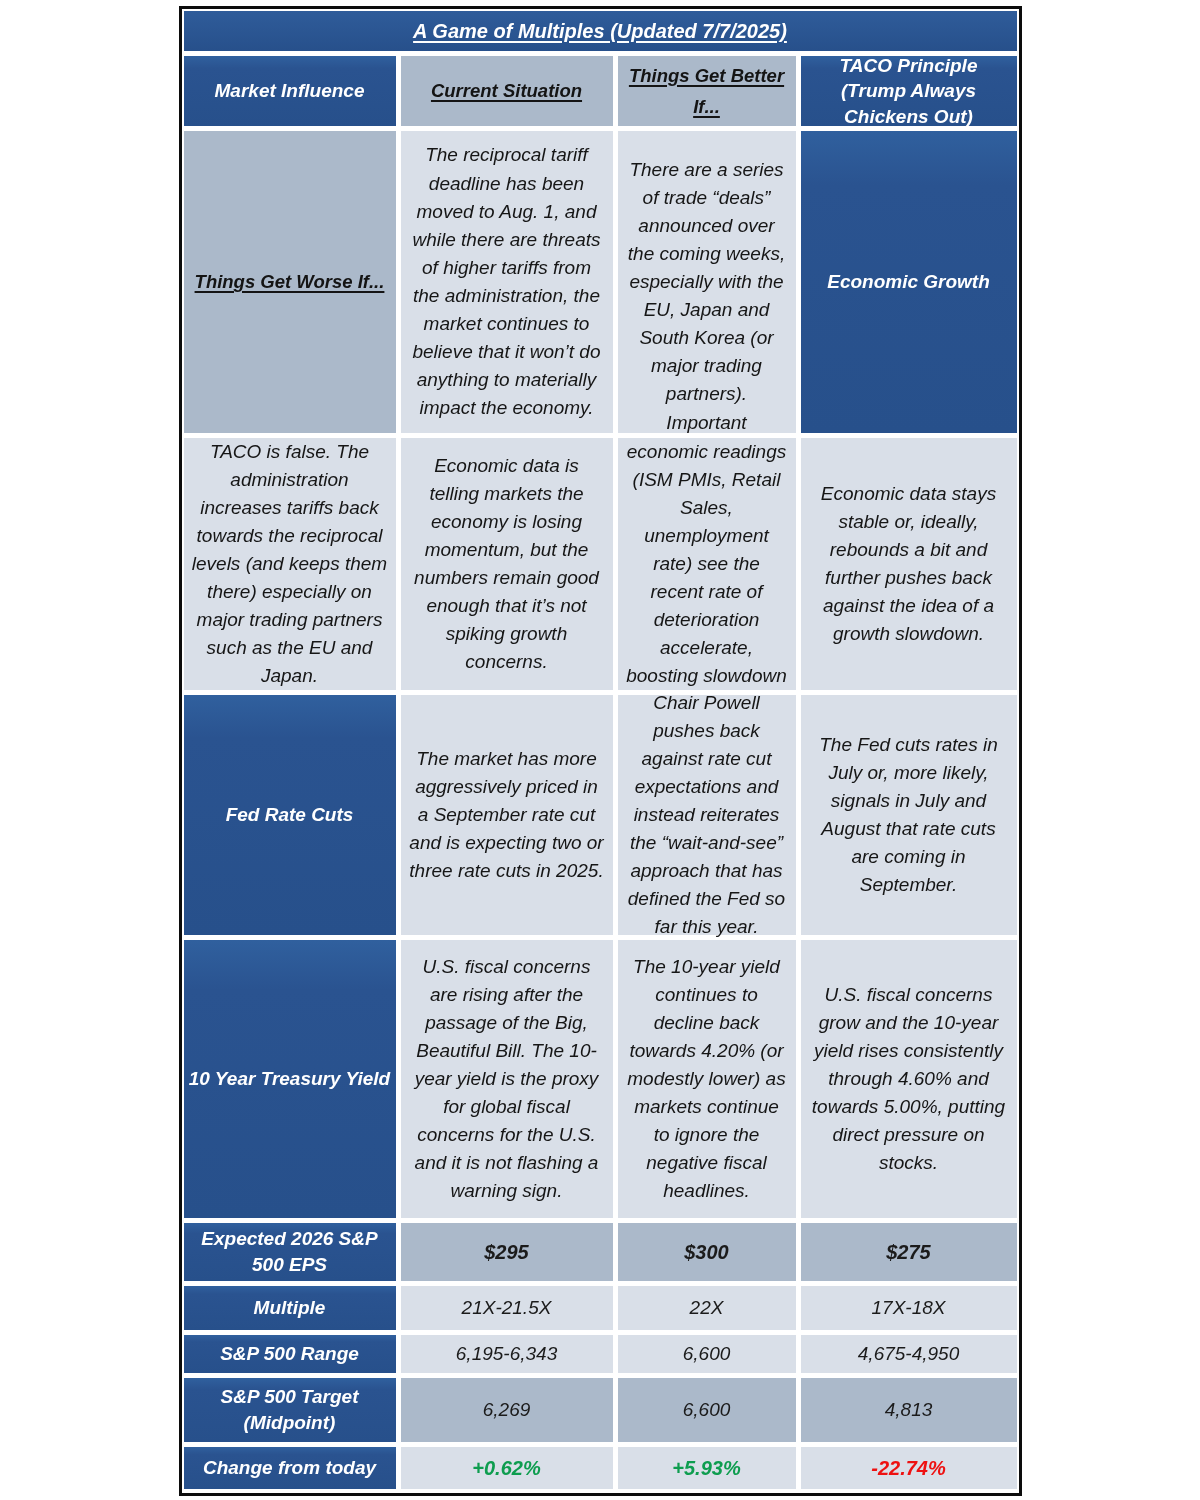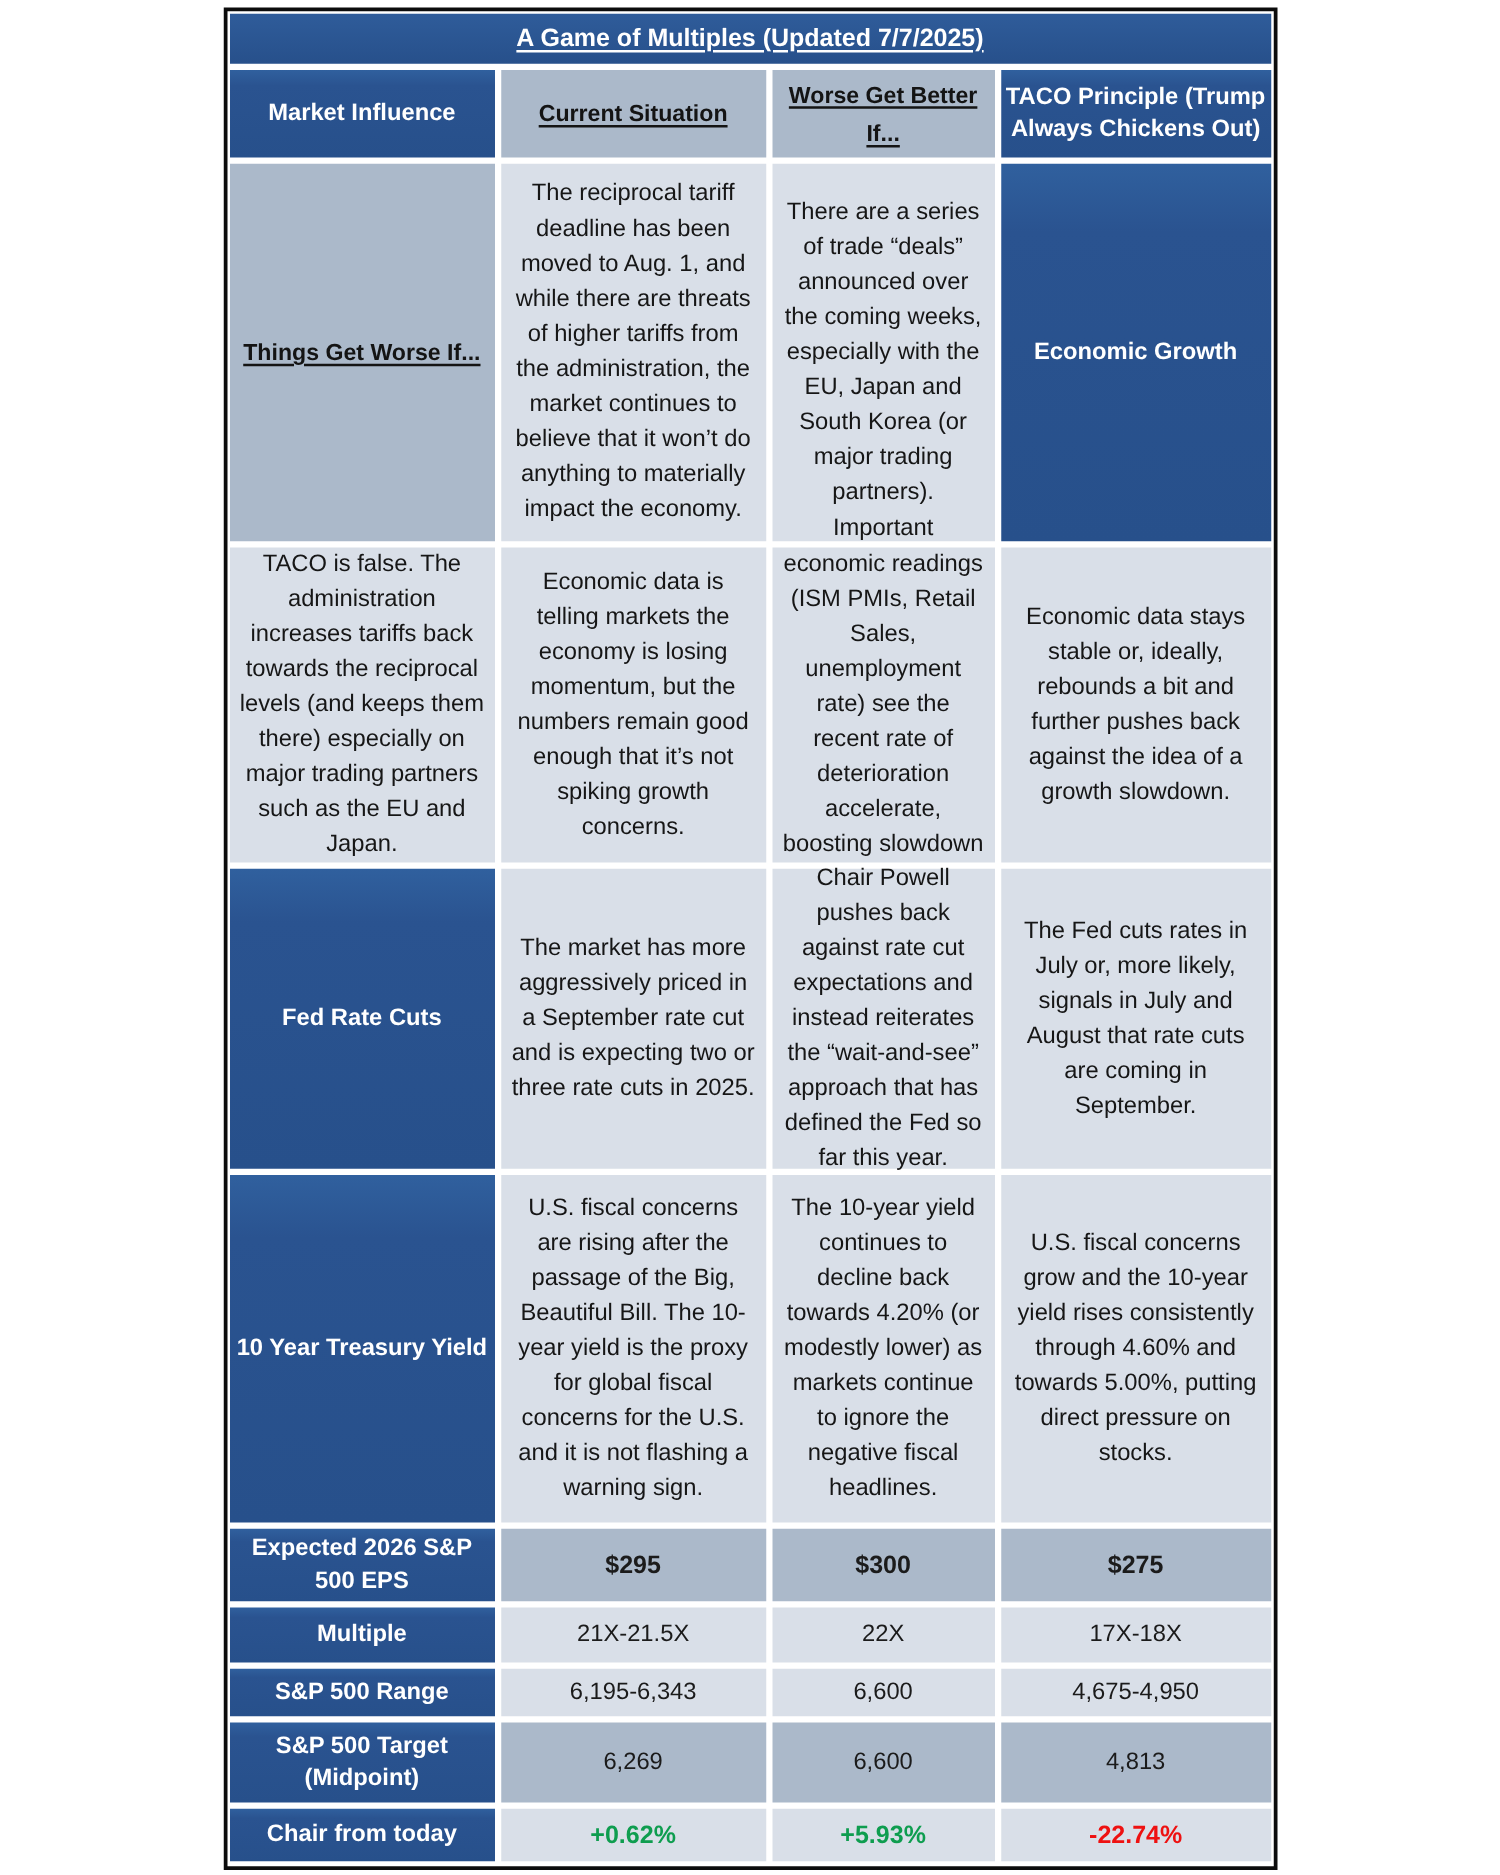--- a/index.html
+++ b/index.html
@@ -1,15 +1,15 @@
 <!DOCTYPE html>
 <html><head>
 <meta charset="utf-8">
 <style>
-  * { margin: 0; padding: 0; box-sizing: border-box; }
+  * { margin: 0; padding: 0; box-sizing: border-box; font-style: italic; }
   html, body { background: #ffffff; }
   body {
     width: 1200px; height: 1500px;
     font-family: "Liberation Sans", sans-serif;
     color: #1b1b1b;
     overflow: hidden;
   }
   .page { width: 1200px; height: 1500px; display: flex; justify-content: center; }
   .tbl {
     margin-top: 6px;
@@ -65,21 +65,21 @@
       <span class="u">A Game of Multiples (Updated 7/7/2025)</span>
     </div>
 
     <div class="cell lbl">
       <span>Market Influence</span>
     </div>
     <div class="cell hdr">
       <span class="u">Current Situation</span>
     </div>
     <div class="cell hdr">
-      <span class="u">Worse Get Better If...</span>
+      <span class="u">Things Get Better If...</span>
     </div>
     <div class="cell lbl">TACO Principle (Trump Always Chickens Out)</div>
 
     <div class="cell hdr">
       <span class="u">Things Get Worse If...</span>
     </div>
     <div class="cell body">The reciprocal tariff deadline has been moved to Aug. 1, and while there are threats of higher tariffs from the administration, the market continues to believe that it won’t do anything to materially impact the economy.</div>
     <div class="cell body">There are a series of trade “deals” announced over the coming weeks, especially with the EU, Japan and South Korea (or major trading partners).</div>
     <div class="cell lbl">Economic Growth</div>
 
@@ -111,19 +111,19 @@
     <div class="cell lbl">S&amp;P 500 Range</div>
     <div class="cell sumlight">6,195-6,343</div>
     <div class="cell sumlight">6,600</div>
     <div class="cell sumlight">4,675-4,950</div>
 
     <div class="cell lbl">S&amp;P 500 Target (Midpoint)</div>
     <div class="cell sumdark">6,269</div>
     <div class="cell sumdark">6,600</div>
     <div class="cell sumdark">4,813</div>
 
-    <div class="cell lbl">Chair from today</div>
+    <div class="cell lbl">Change from today</div>
     <div class="cell sumlight chg" style="color: rgb(14, 157, 79);">+0.62%</div>
     <div class="cell sumlight chg" style="color: rgb(14, 157, 79);">+5.93%</div>
     <div class="cell sumlight chg" style="color: rgb(238, 17, 17);">-22.74%</div>
 
   </div>
 </div>
 
 </body></html>

